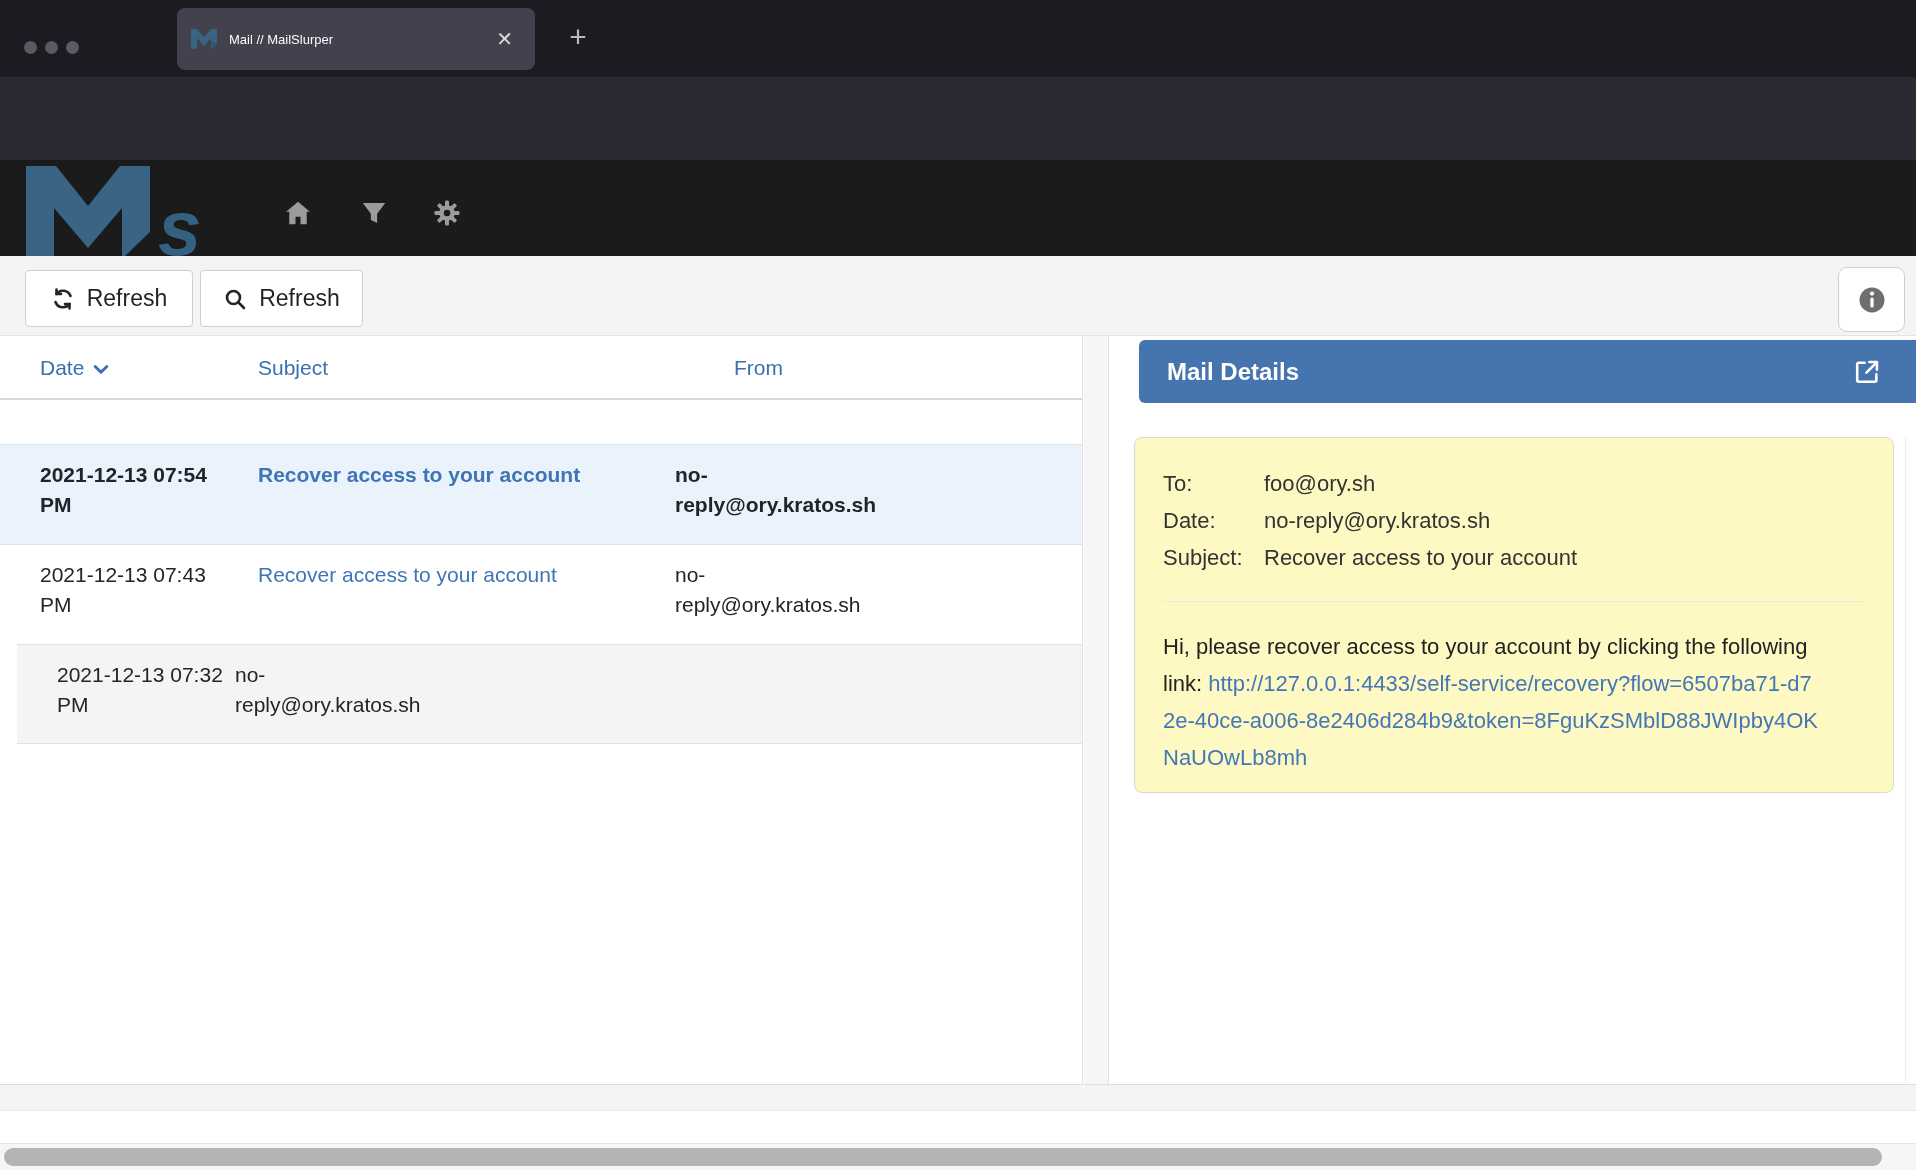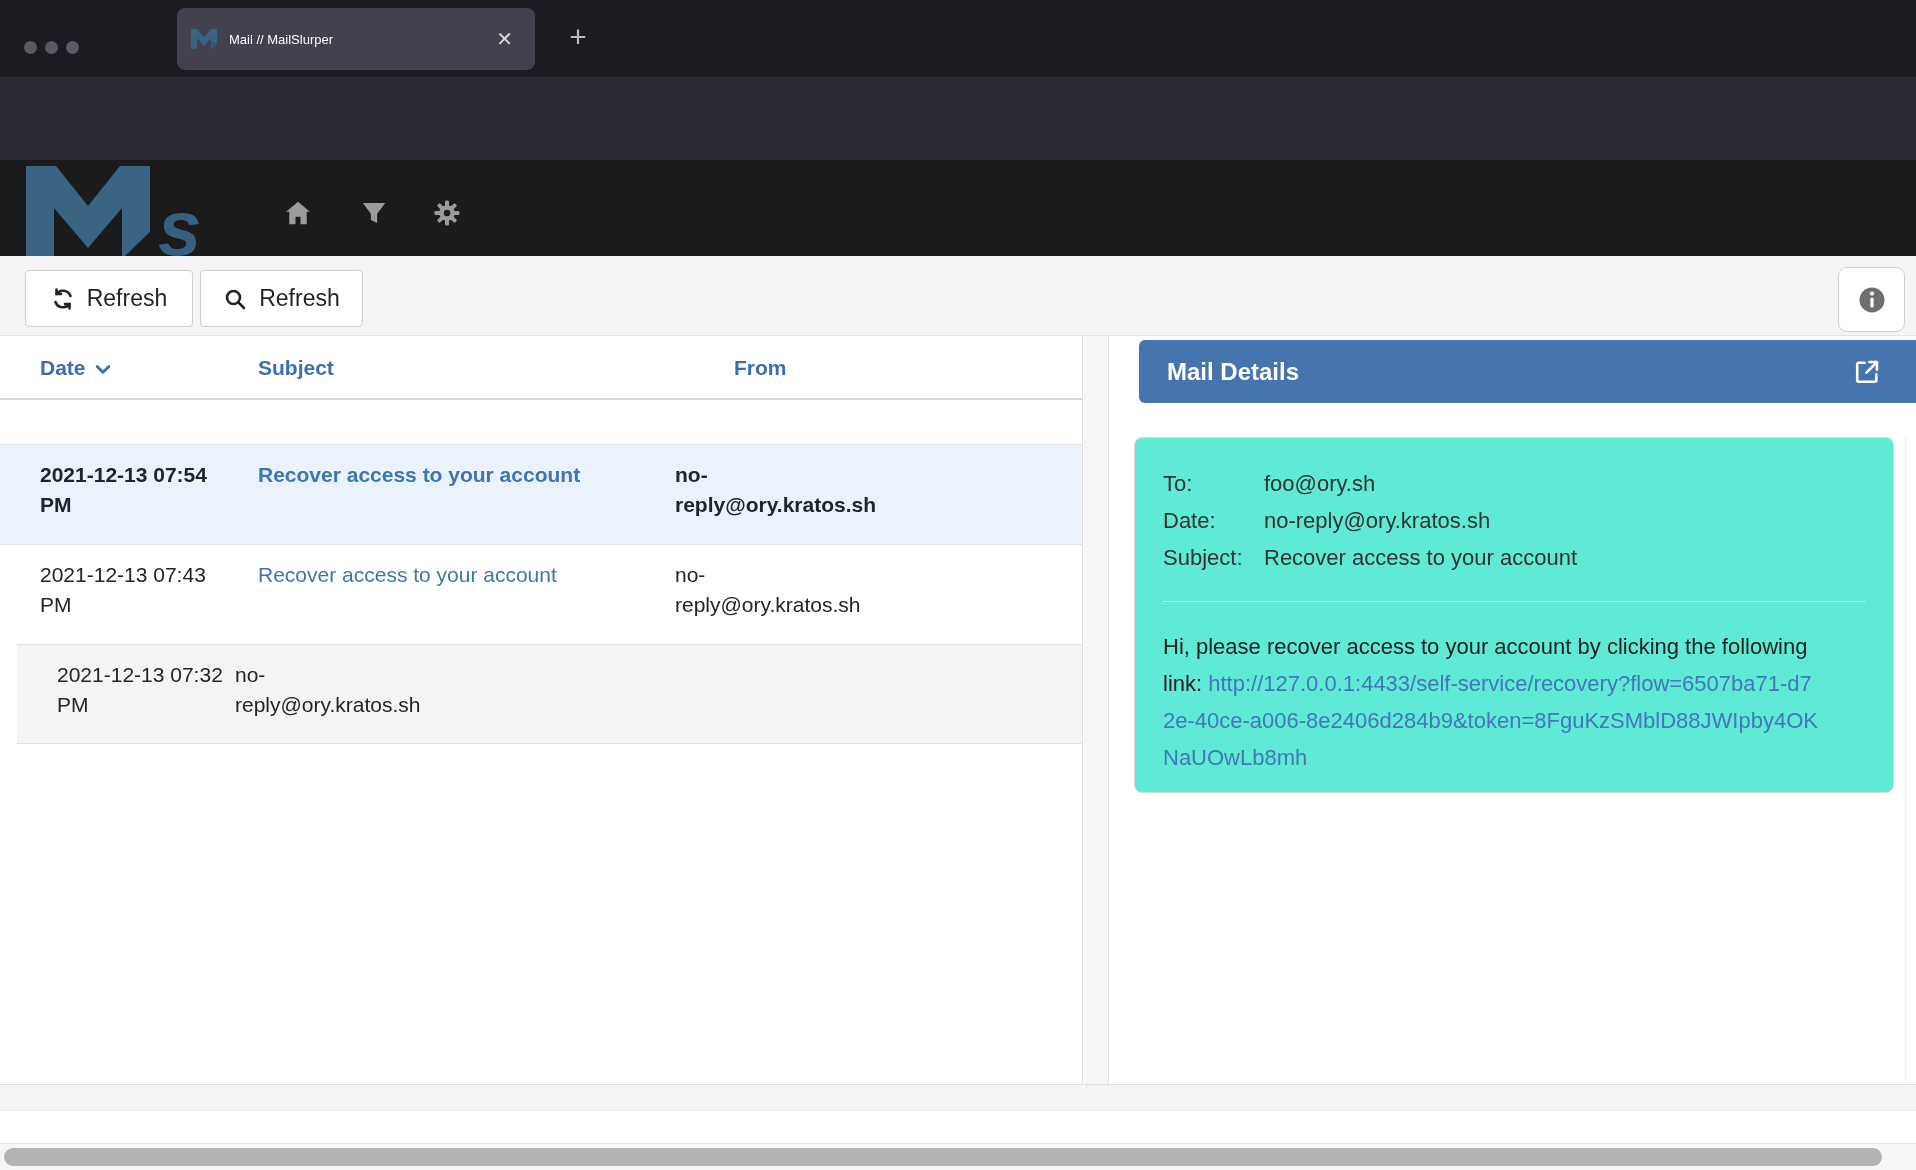--- a/index.html
+++ b/index.html
@@ -54,21 +54,21 @@
   .content { position:absolute; left:0; top:336px; width:1916px; height:749px; }
   .list-panel { position:absolute; left:0; top:0; width:1083px; height:749px; background:#fff;
     border-right:1px solid #e3e3e3; border-bottom:1px solid #dcdcdc; }
   .panel-gap { position:absolute; left:1084px; top:0; width:24px; height:749px; background:#f6f6f6;
     border-bottom:1px solid #dcdcdc; }
   .detail-panel { position:absolute; left:1108px; top:0; width:808px; height:749px; background:#fff;
     border-left:1px solid #e3e3e3; border-bottom:1px solid #dcdcdc; }
 
   .grid-row { display:grid; grid-template-columns:218px 457px 1fr; }
   .lp-head { height:64px; border-bottom:2px solid #d8d8d8; }
-  .lp-head .hcell { font-size:21px; font-weight:bold; color:#3a6fb2; padding-top:20px; }
+  .lp-head .hcell { font-size:21px; font-weight:normal; color:#3a6fb2; padding-top:20px; }
   .hc-date { padding-left:40px; display:flex; align-items:flex-start; gap:7px; }
   .hc-date svg { width:20px; height:20px; margin-top:3px; }
   .hc-subject { padding-left:40px; }
   .hc-from { padding-left:59px; }
 
   .lp-spacer { height:44px; }
   .mail-row { min-height:100px; border-top:1px solid #dee2e6; font-size:21px; color:#212529;
     cursor:pointer; }
   .mail-row:last-child { border-bottom:1px solid #dee2e6;margin-left:17px; }
   .mail-row .cell { padding-top:15px; line-height:30px; padding-bottom:14px; }
@@ -78,21 +78,21 @@
   .row-sel { background:#eaf2fc; font-weight:bold; }
   .row-alt { background:#f4f4f4; }
 
   
   .md-header { position:absolute; left:30px; top:4px; width:778px; height:63px; background:#4674ae;
     border-radius:6px 0 0 6px; color:#ffffff; display:flex; align-items:center; padding:0 28px; }
   .md-title { font-size:24px; font-weight:bold; flex:1 1 auto; }
   .md-ext { width:28px; height:28px; color:#fff; margin-right:8px; }
   .md-ext svg { width:100%; height:100%; }
 
-  .md-card { position:absolute; left:25px; top:101px; width:760px; height:356px; background:#5eead4;
+  .md-card { position:absolute; left:25px; top:101px; width:760px; height:356px; background:#fef9c3;
     border:1px solid #d8d8d8; border-radius:8px; padding:30px 28px; font-size:22px; color:#333; }
   .meta-grid { display:grid; grid-template-columns:101px 1fr; row-gap:6px; line-height:31px; }
   .md-divider { border:none; border-top:1px solid #e8e8e8; margin:28px 0 26px 0; }
   .md-body { width:655px; line-height:37px; color:#222; }
   .md-body a { color:#4377b8; text-decoration:none; word-break:break-all; }
   .dp-track { position:absolute; left:796px; top:101px; width:1px; height:648px; background:#ececec; }
 
   
   .band-grey { position:absolute; left:0; top:1085px; width:1916px; height:26px; background:#f4f4f4;
     border-bottom:1px solid #e7e7e7; }

